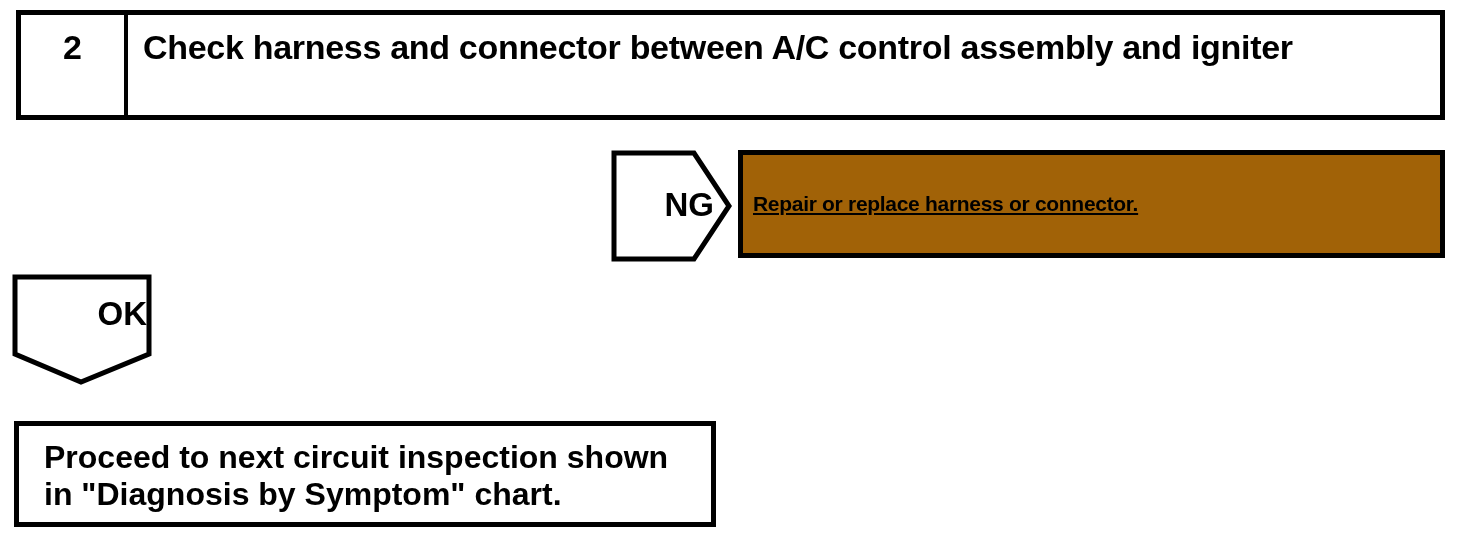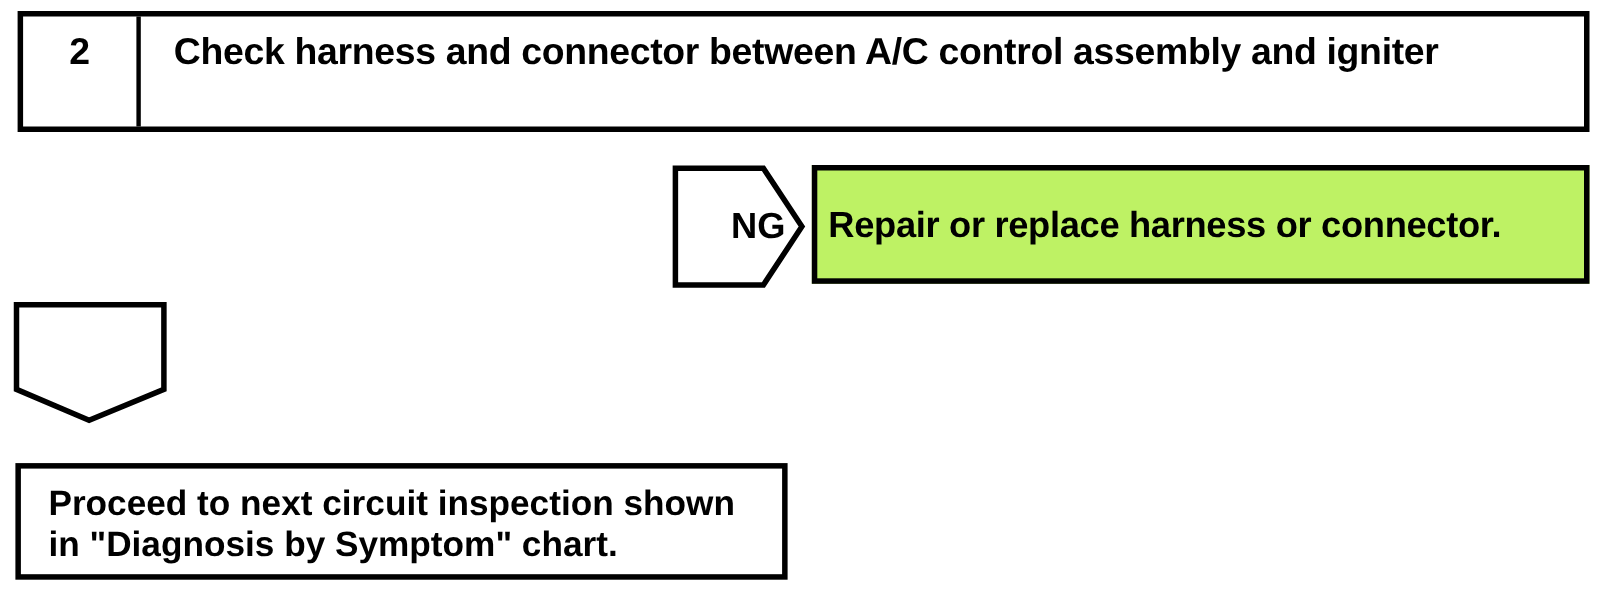--- a/index.html
+++ b/index.html
@@ -34,21 +34,21 @@
     width: 107px;
     border-right: 4px solid #000000;
     box-sizing: border-box;
     text-align: center;
     padding-top: 12px;
     font-size: 34px;
     line-height: 40px;
   }
   .step-text {
     flex: 1;
-    padding: 12px 18px 0 30px;
+    padding: 12px 18px 0 15px;
     font-size: 34px;
     line-height: 40px;
     letter-spacing: -0.3px;
   }
 
   
   .connector {
     position: absolute;
   }
   .connector svg {
@@ -70,23 +70,24 @@
     position: absolute;
     left: 738px;
     top: 150px;
     width: 707px;
     height: 108px;
     border: 5px solid #000000;
     box-sizing: border-box;
     display: flex;
     align-items: center;
     padding-left: 10px;
-    font-size: 33px;
+    font-size: 21px;
     letter-spacing: -0.3px;
-    background: #bef264;
+    background: #a16207;
+    text-decoration: underline;
   }
 
   
   .conclusion-box {
     position: absolute;
     left: 14px;
     top: 421px;
     width: 702px;
     height: 106px;
     border: 5px solid #000000;
@@ -115,20 +116,21 @@
   </div>
 
   <div class="ng-box">
     <span>Repair or replace harness or connector.</span>
   </div>
 
   <div class="connector ok-connector">
     <svg width="142" height="113" viewBox="0 0 142 113">
       <polygon points="4,4 138,4 138,81 70,109 4,81" fill="#ffffff" stroke="#000000" stroke-width="5" stroke-linejoin="miter"></polygon>
     </svg>
+    <span class="conn-label">OK</span>
   </div>
 
   <div class="conclusion-box">
     <div>Proceed to next circuit inspection shown</div>
     <div>in "Diagnosis by Symptom" chart.</div>
   </div>
 
 </div>
 
 </body></html>

